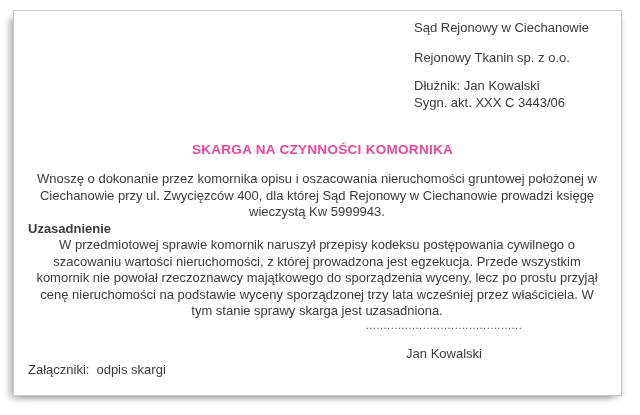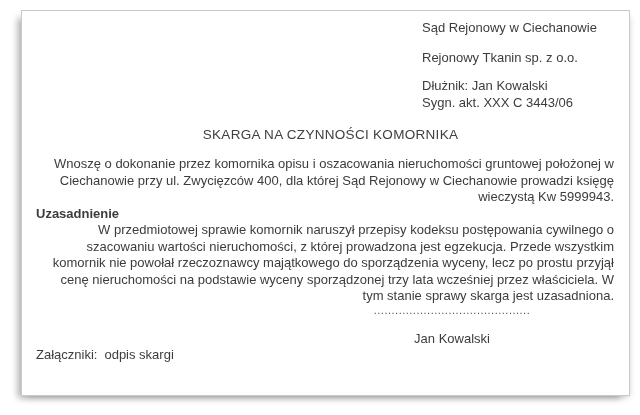--- a/index.html
+++ b/index.html
@@ -6,50 +6,50 @@
   html, body {
     margin: 0; padding: 0;
     width: 640px; height: 415px;
     background: #ffffff;
     font-family: "Liberation Sans", "DejaVu Sans", sans-serif;
     overflow: hidden;
   }
   .canvas { position: relative; width: 640px; height: 415px; background: #ffffff; }
   .page {
     position: absolute;
-    left: 21px; top: 10px;
+    left: 13px; top: 10px;
     width: 609px; height: 386px;
     background: #ffffff;
     border: 1px solid #c9c9c9;
     box-shadow: -6px 5px 7px -3px rgba(0,0,0,0.33),
                  3px 4px 6px -3px rgba(0,0,0,0.18);
     padding: 8px 4px 0 14px;
     color: #3c3c3c;
     font-size: 13px;
     line-height: 17px;
     overflow: hidden;
   }
   .header-block { margin-left: 386px; }
   .court { margin-bottom: 13px; }
   .debtor { margin-top: 11px; }
   .case-number { }
   .doc-title {
-    margin: 15px 0 0 0;
+    margin: 30px 0 0 0;
     font-size: 13.5px;
-    font-weight: normal;
+    font-weight: bold;
     text-align: center;
-    color: #404040;
+    color: #ec4899;
     letter-spacing: 0.3px;
     line-height: 17px;
   }
   .para {
     margin: 13px 0 0 0;
     width: 578px;
     line-height: 16.5px;
-    text-align: right;
+    text-align: center;
   }
   .para.intro { margin-top: 13px; }
   .just-heading {
     font-weight: bold;
     line-height: 16.5px;
   }
   .para.justification { margin-top: 0; }
   .signature-block {
     margin-left: 336px;
     width: 160px;

